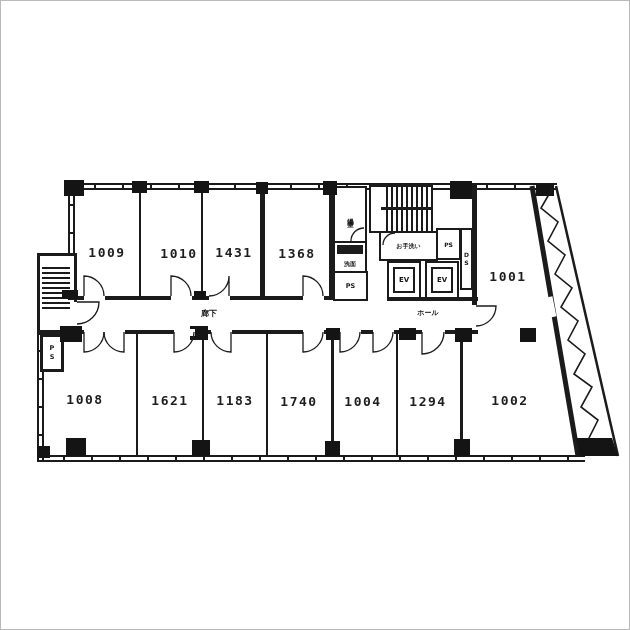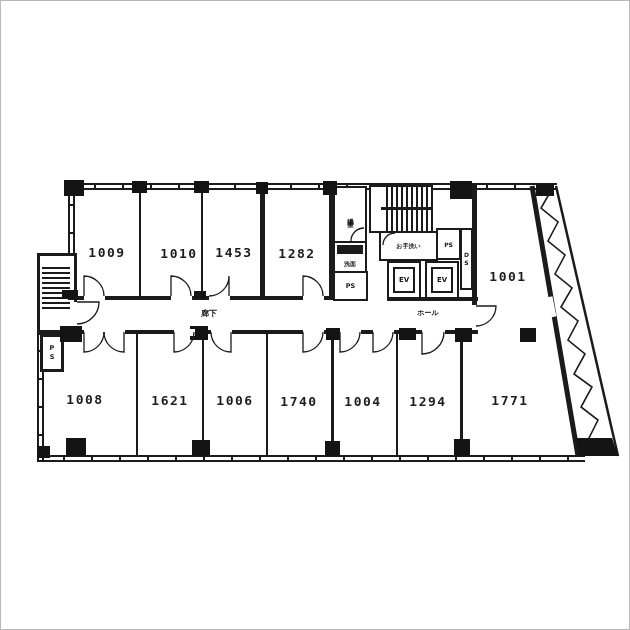--- a/index.html
+++ b/index.html
@@ -159,28 +159,28 @@
       <path d="M422,332 L422,354 A22,22 0 0 0 444,332"></path>
       <path d="M476,306 L496,306 A20,20 0 0 1 476,326"></path>
       <path d="M77,302 L99,302 A22,22 0 0 1 77,324"></path>
       <path d="M383,245 A12,12 0 0 1 395,233"></path>
       <path d="M351,241 A13,13 0 0 1 364,228"></path>
     </g>
   </svg>
 
   <span class="rlabel" style="left:107px;top:252px">1009</span>
   <span class="rlabel" style="left:179px;top:253px">1010</span>
-  <span class="rlabel" style="left:234px;top:252px">1453</span>
-  <span class="rlabel" style="left:297px;top:253px">1282</span>
+  <span class="rlabel" style="left:234px;top:252px">1431</span>
+  <span class="rlabel" style="left:297px;top:253px">1368</span>
   <span class="rlabel" style="left:508px;top:276px">1001</span>
   <span class="rlabel" style="left:85px;top:399px">1008</span>
   <span class="rlabel" style="left:170px;top:400px">1621</span>
-  <span class="rlabel" style="left:235px;top:400px">1006</span>
+  <span class="rlabel" style="left:235px;top:400px">1183</span>
   <span class="rlabel" style="left:299px;top:401px">1740</span>
   <span class="rlabel" style="left:363px;top:401px">1004</span>
   <span class="rlabel" style="left:428px;top:401px">1294</span>
-  <span class="rlabel" style="left:510px;top:400px">1771</span>
+  <span class="rlabel" style="left:510px;top:400px">1002</span>
 
   <span class="slabel" style="left:209px;top:313px">廊下</span>
   <span class="slabel" style="left:428px;top:313px;font-size:7px">ホール</span>
 
   <div id="frame"></div>
 </div>
 
 </body></html>

